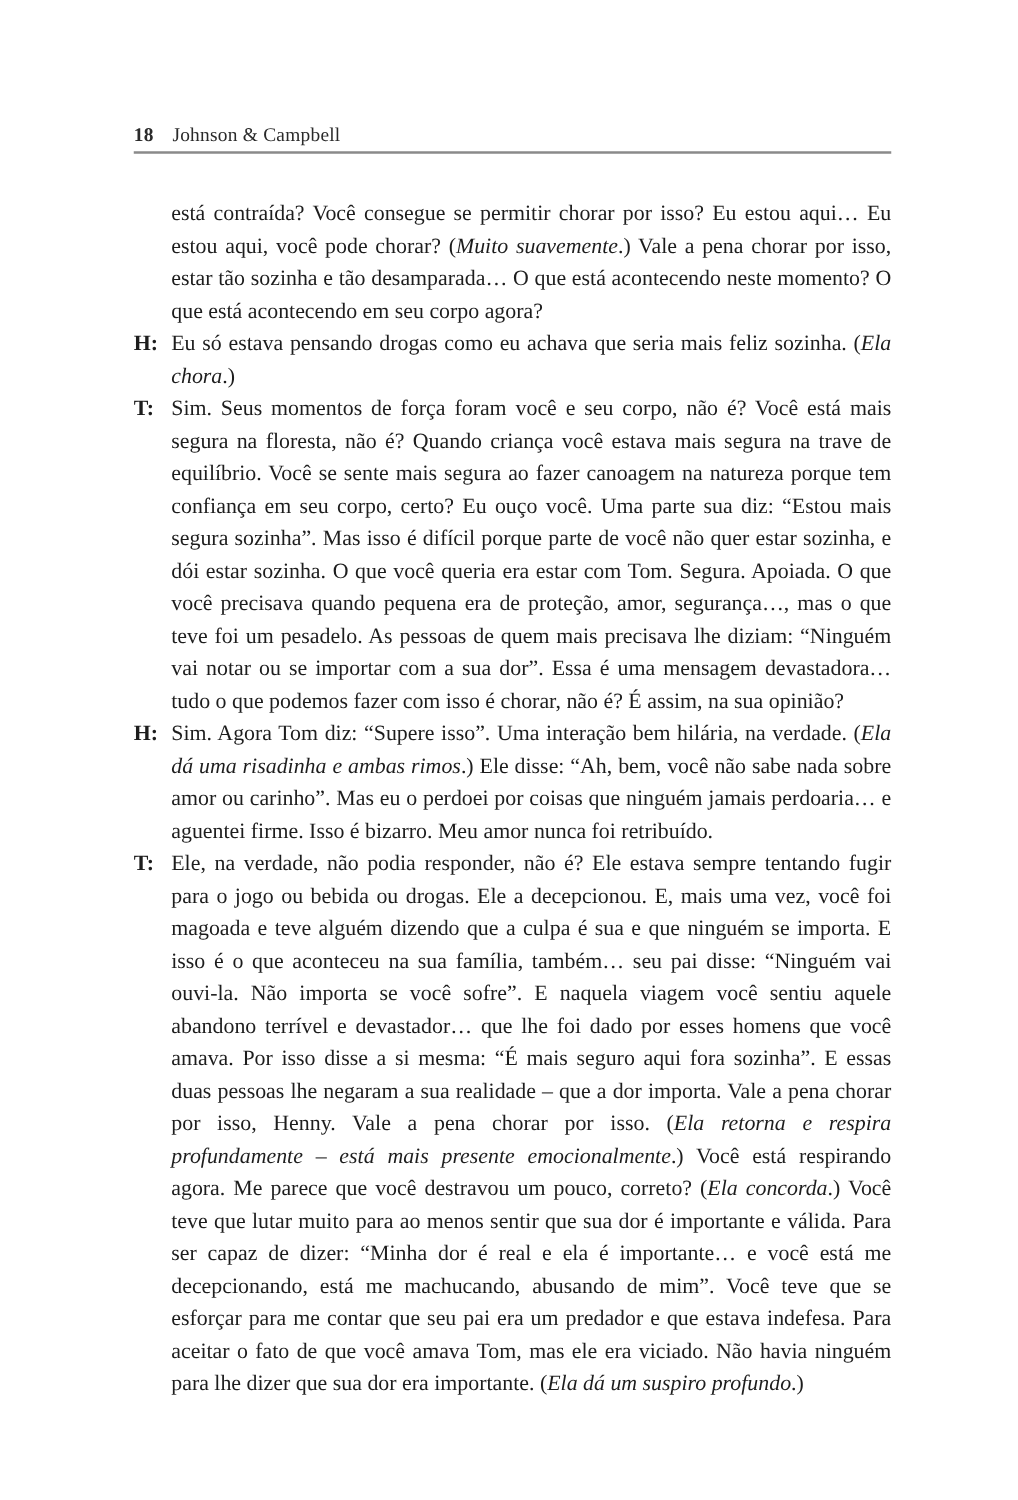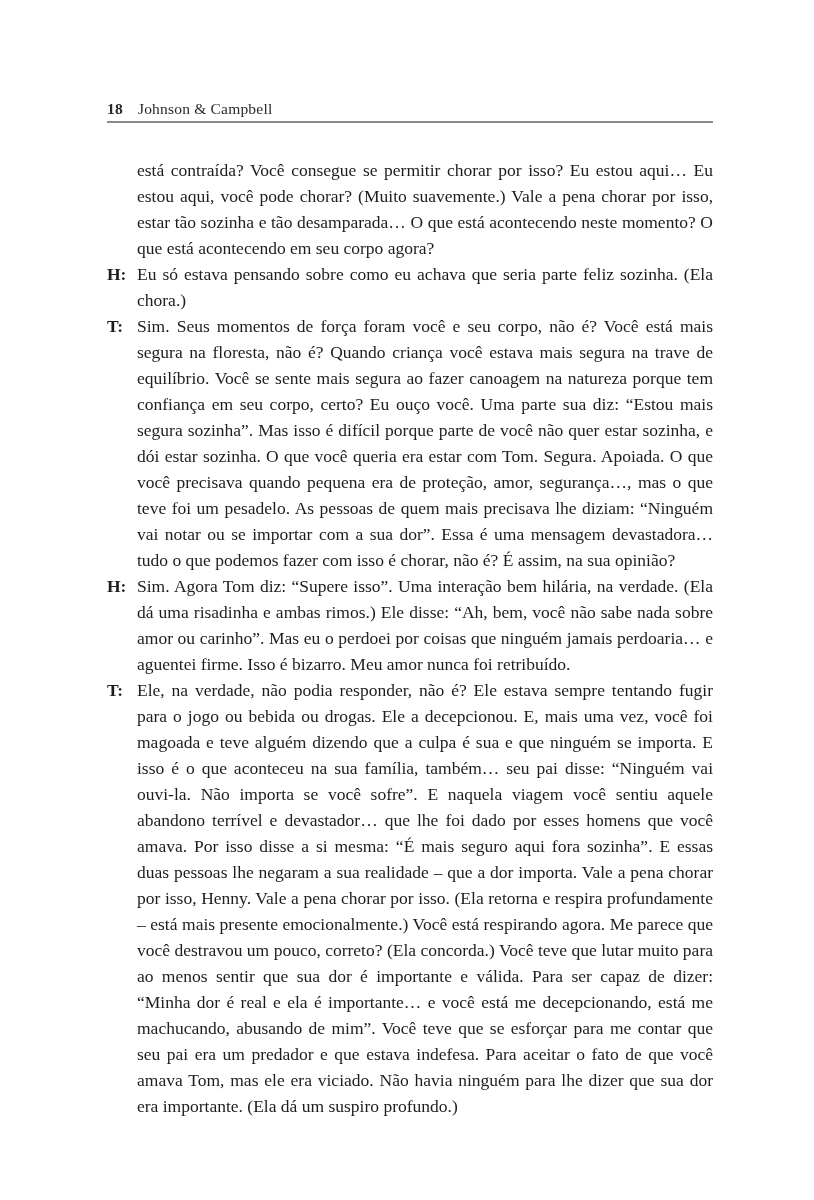--- a/index.html
+++ b/index.html
@@ -50,30 +50,31 @@
     padding-left: 30px;
     text-align: justify;
   }
   .speaker {
     display: inline-block;
     width: 30px;
     margin-left: -30px;
     font-weight: bold;
   }
   .run-italic {
+    font-style: italic;
   }
 </style>
 </head>
 <body>
 
 <div class="page">
   <header class="page-header">
     <span class="page-number">18</span><span class="running-title">Johnson &amp; Campbell</span>
   </header>
   <div class="header-rule"></div>
   <main class="dialogue" id="dialogue">
       <p class="para"><span>está contraída? Você consegue se permitir chorar por isso? Eu estou aqui… Eu estou aqui, você pode chorar? (</span><span class="run-italic">Muito suavemente</span><span>.) Vale a pena chorar por isso, estar tão sozinha e tão desamparada… O que está acontecendo neste momento? O que está acontecendo em seu corpo agora?</span></p>
-      <p class="para"><span class="speaker">H:</span><span>Eu só estava pensando sobre como eu achava que seria parte feliz sozinha. (</span><span class="run-italic">Ela chora</span><span>.)</span></p>
+      <p class="para"><span class="speaker">H:</span><span>Eu só estava pensando drogas como eu achava que seria mais feliz sozinha. (</span><span class="run-italic">Ela chora</span><span>.)</span></p>
       <p class="para"><span class="speaker">T:</span><span>Sim. Seus momentos de força foram você e seu corpo, não é? Você está mais segura na floresta, não é? Quando criança você estava mais segura na trave de equilíbrio. Você se sente mais segura ao fazer canoagem na natureza porque tem confiança em seu corpo, certo? Eu ouço você. Uma parte sua diz: “Estou mais segura sozinha”. Mas isso é difícil porque parte de você não quer estar sozinha, e dói estar sozinha. O que você queria era estar com Tom. Segura. Apoiada. O que você precisava quando pequena era de proteção, amor, segurança…, mas o que teve foi um pesadelo. As pessoas de quem mais precisava lhe diziam: “Ninguém vai notar ou se importar com a sua dor”. Essa é uma mensagem devastadora… tudo o que podemos fazer com isso é chorar, não é? É assim, na sua opinião?</span></p>
       <p class="para"><span class="speaker">H:</span><span>Sim. Agora Tom diz: “Supere isso”. Uma interação bem hilária, na verdade. (</span><span class="run-italic">Ela dá uma risadinha e ambas rimos</span><span>.) Ele disse: “Ah, bem, você não sabe nada sobre amor ou carinho”. Mas eu o perdoei por coisas que ninguém jamais perdoaria… e aguentei firme. Isso é bizarro. Meu amor nunca foi retribuído.</span></p>
       <p class="para"><span class="speaker">T:</span><span>Ele, na verdade, não podia responder, não é? Ele estava sempre tentando fugir para o jogo ou bebida ou drogas. Ele a decepcionou. E, mais uma vez, você foi magoada e teve alguém dizendo que a culpa é sua e que ninguém se importa. E isso é o que aconteceu na sua família, também… seu pai disse: “Ninguém vai ouvi-la. Não importa se você sofre”. E naquela viagem você sentiu aquele abandono terrível e devastador… que lhe foi dado por esses homens que você amava. Por isso disse a si mesma: “É mais seguro aqui fora sozinha”. E essas duas pessoas lhe negaram a sua realidade – que a dor importa. Vale a pena chorar por isso, Henny. Vale a pena chorar por isso. (</span><span class="run-italic">Ela retorna e respira profundamente – está mais presente emocionalmente</span><span>.) Você está respirando agora. Me parece que você destravou um pouco, correto? (</span><span class="run-italic">Ela concorda</span><span>.) Você teve que lutar muito para ao menos sentir que sua dor é importante e válida. Para ser capaz de dizer: “Minha dor é real e ela é importante… e você está me decepcionando, está me machucando, abusando de mim”. Você teve que se esforçar para me contar que seu pai era um predador e que estava indefesa. Para aceitar o fato de que você amava Tom, mas ele era viciado. Não havia ninguém para lhe dizer que sua dor era importante. (</span><span class="run-italic">Ela dá um suspiro profundo</span><span>.)</span></p>
     </main>
 </div>
 
 </body></html>

